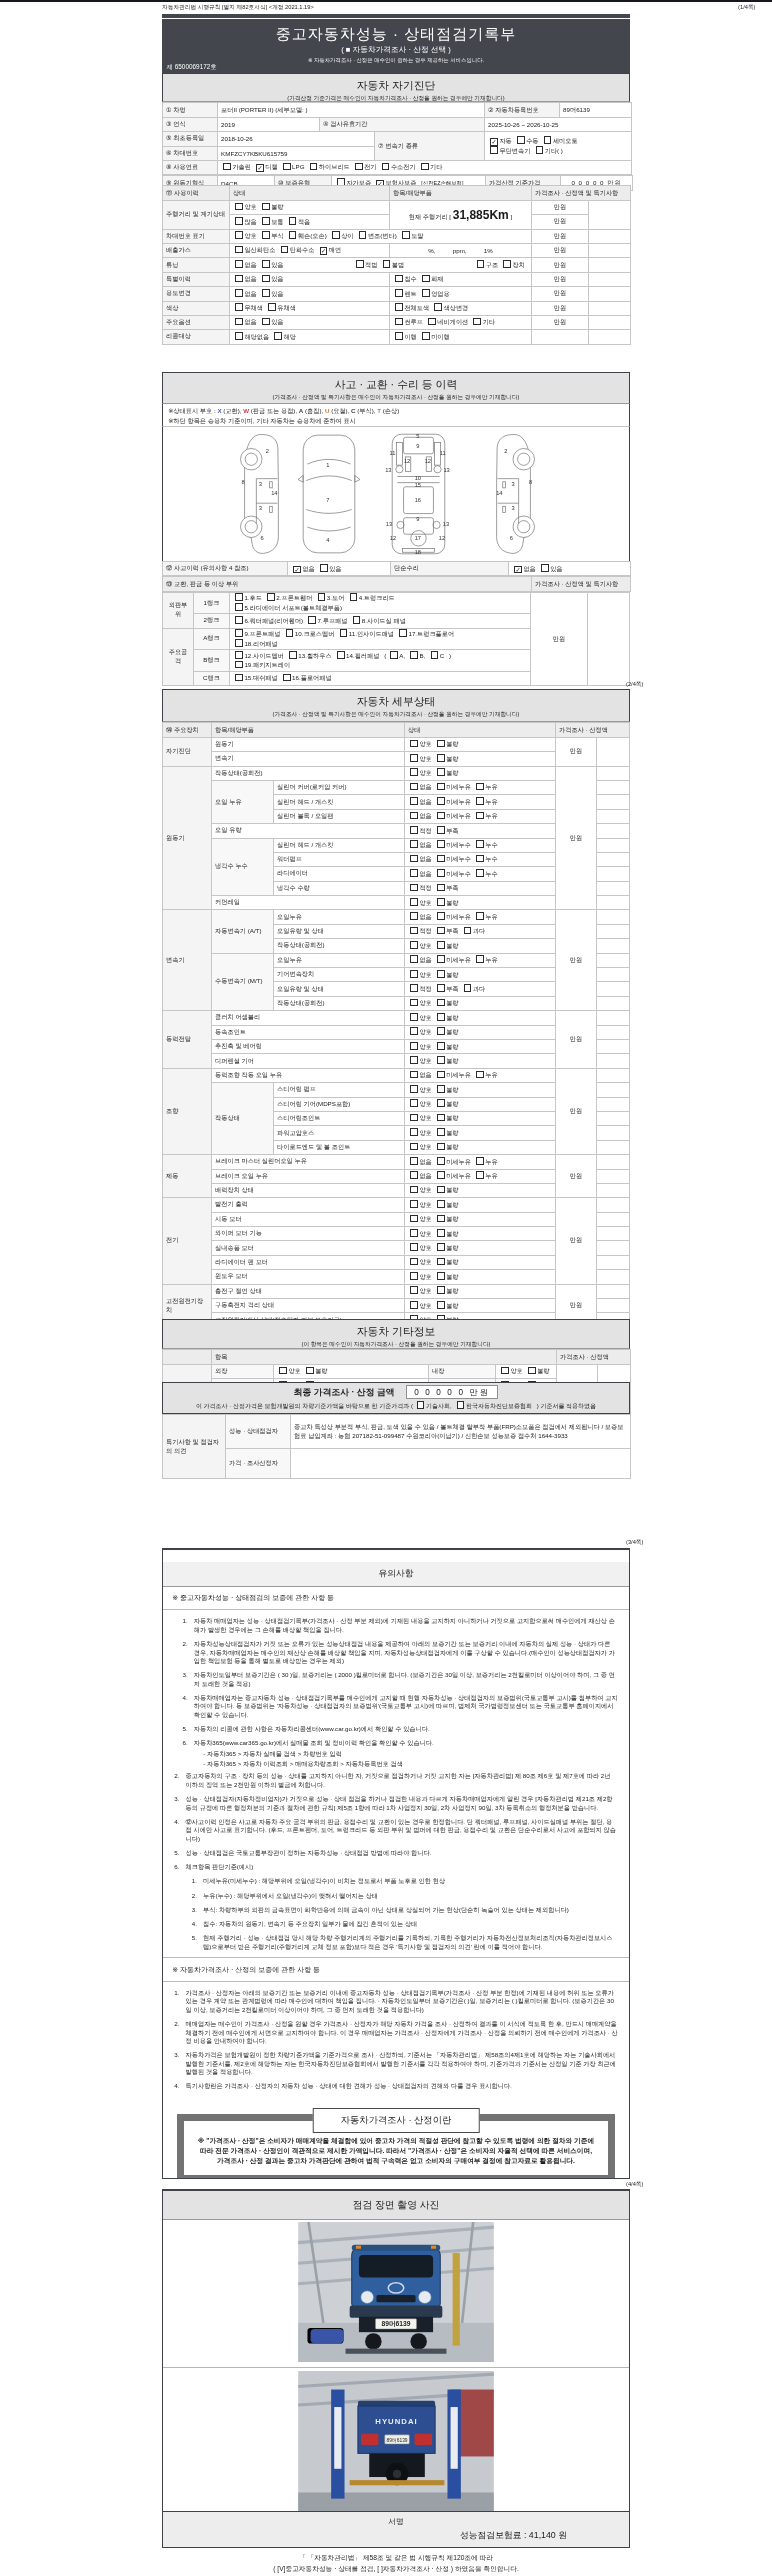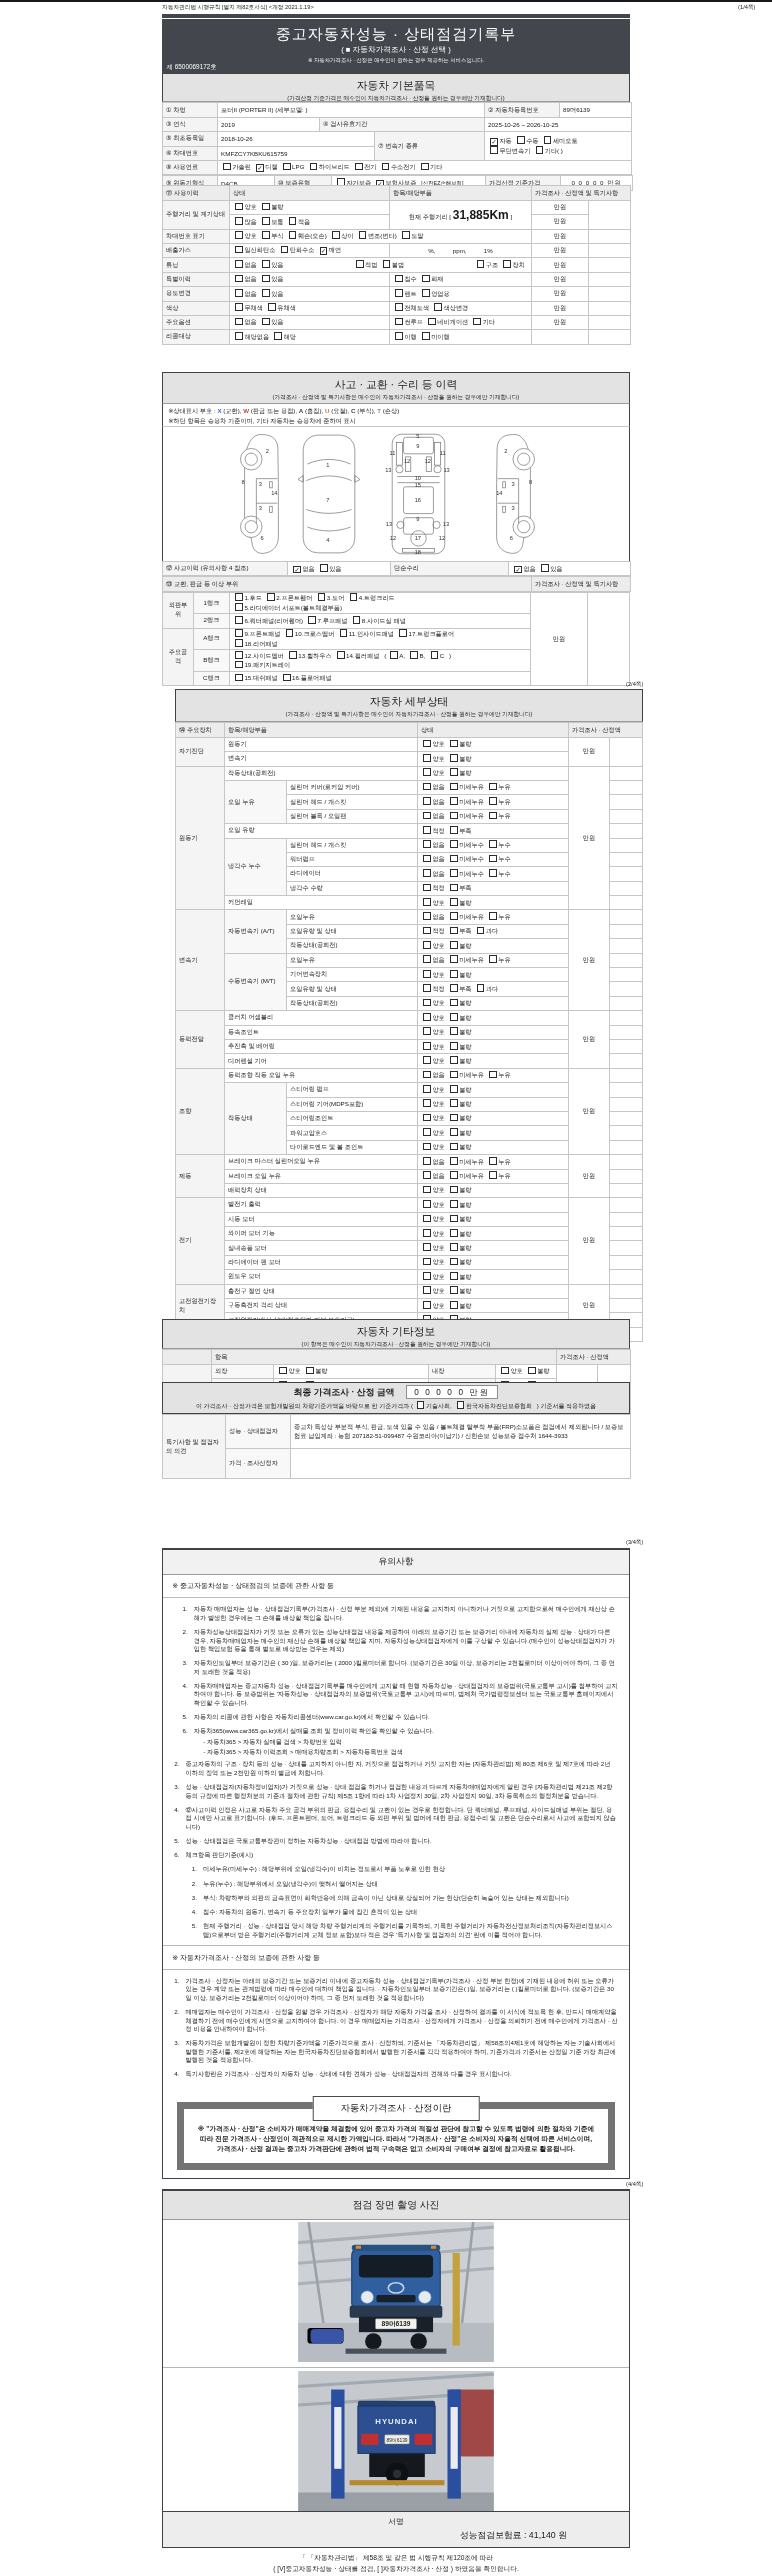--- a/index.html
+++ b/index.html
@@ -52,21 +52,21 @@
 
   
   .fstrip{border:1px solid #3f4348;background:#e3e3e3;text-align:center;padding:2.1px 0 2.6px;}
   .fstrip .l1{font-size:8.8px;font-weight:bold;}
   .fstrip .pv{display:inline-block;border:0.5px solid #8f8f8f;background:#fff;padding:0.5px 7.2px;margin-left:9.3px;
               font-size:8.2px;letter-spacing:2.1px;}
   .fstrip .l2{font-size:6px;margin-top:1.5px;}
 
   
   .notice{border:1px solid #3f4348;border-top:2.6px solid #3f4348;background:#fff;height:628px;overflow:hidden;}
-  .ntitle{background:#f1f1f1;border-bottom:0.5px solid #9a9a9a;text-align:center;font-size:8.8px;padding:5.7px 0;}
+  .ntitle{background:#f1f1f1;border-bottom:0.5px solid #9a9a9a;text-align:center;font-size:8.8px;padding:5.7px 0;margin-top:12px;}
   .nh{border-bottom:0.5px solid #bbb;padding:6.2px 9.3px;font-size:7px;}
   .nh.top{border-top:0.5px solid #bbb;margin-top:6.2px;}
   .nbody{padding:7.2px 11.3px 0 11.3px;}
   .nitem{display:flex;font-size:6.2px;line-height:8.5px;margin-bottom:5.7px;}
   .nitem .nn{flex:0 0 11.3px;}
   .indent1{margin-left:8.2px;}
   .indent2{margin-left:17.5px;}
   .nsub{font-size:6.2px;line-height:8.5px;margin:-3.1px 0 4.1px 29px;}
   .pricebox{position:relative;border:7px solid #737373;margin:23px 14.4px 0 14.4px;padding:15.5px 13.4px 9.3px;text-align:center;}
   .pricebox .pbt{position:absolute;top:-13.4px;left:50%;transform:translateX(-50%);
@@ -102,21 +102,21 @@
       <div class="dhead">
         <div class="t">중고자동차성능 · 상태점검기록부</div>
         <div class="s">( ■ 자동차가격조사 · 산정 선택 )</div>
         <div class="n">※ 자동차가격조사 · 산정은 매수인이 원하는 경우 제공하는 서비스입니다.</div>
         <div class="docno">제 6500069172호</div>
       </div>
     </div>
 
     <div style="position:absolute;top:59px;left:0;width:100%;">
       <div class="ghead" style="height:27px;">
-        <div class="gt">자동차 기본품목</div>
+        <div class="gt">자동차 자기진단</div>
         <div class="gs">(가격산정 기준가격은 매수인이 자동차가격조사 · 산정을 원하는 경우에만 기재합니다)</div>
       </div>
       <table class="frm" style="border-top:none;">
         <colgroup>
             <col style="width:55px">
             <col style="width:102px">
             <col style="width:55px">
             <col style="width:110px">
             <col style="width:75px">
             <col style="width:72px">
@@ -414,21 +414,21 @@
         <tr style="height:13.4px;">
           <td class="lc2 ctr">C랭크</td>
           <td><span class="cb"></span><span class="cbl">15.대쉬패널</span><span class="cb"></span><span class="cbl">16.플로어패널</span></td>
         </tr>
       </tbody>
         </table>
     </div>
 
     <div class="pm" style="top:667px;">(2/4쪽)</div>
 
-    <div style="position:absolute;top:675px;left:13px;width:100%;">
+    <div style="position:absolute;top:675px;left:0;width:100%;">
       <div class="ghead" style="height:31px;">
         <div class="gt">자동차 세부상태</div>
         <div class="gs">(가격조사 · 산정액 및 특기사항은 매수인이 자동차가격조사 · 산정을 원하는 경우에만 기재합니다)</div>
       </div>
       <table class="frm" style="border-top:none;">
         <colgroup>
             <col style="width:49px">
             <col style="width:62px">
             <col style="width:131px">
             <col style="width:151px">

